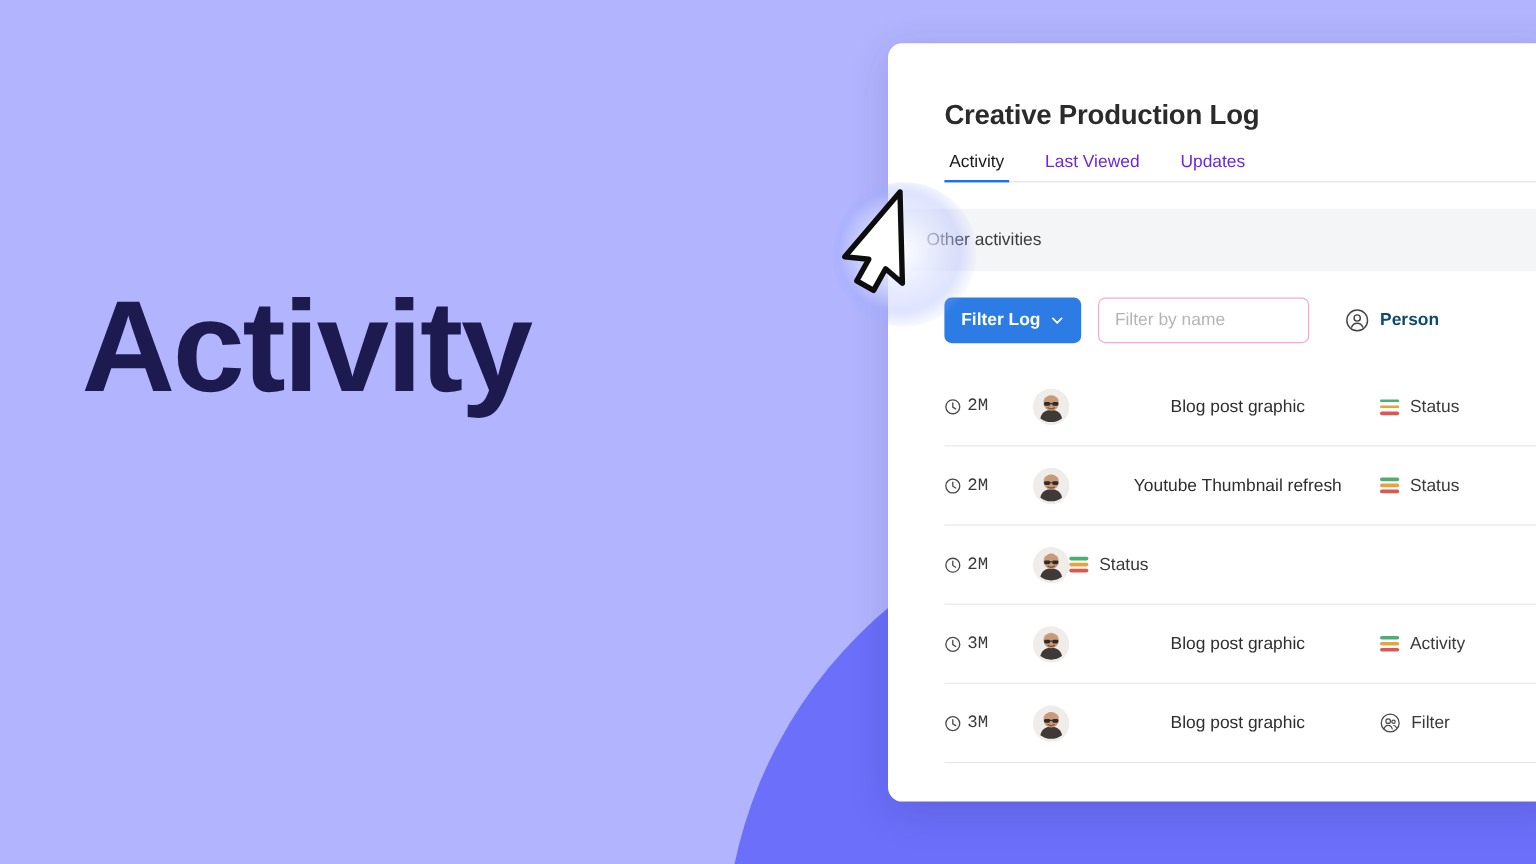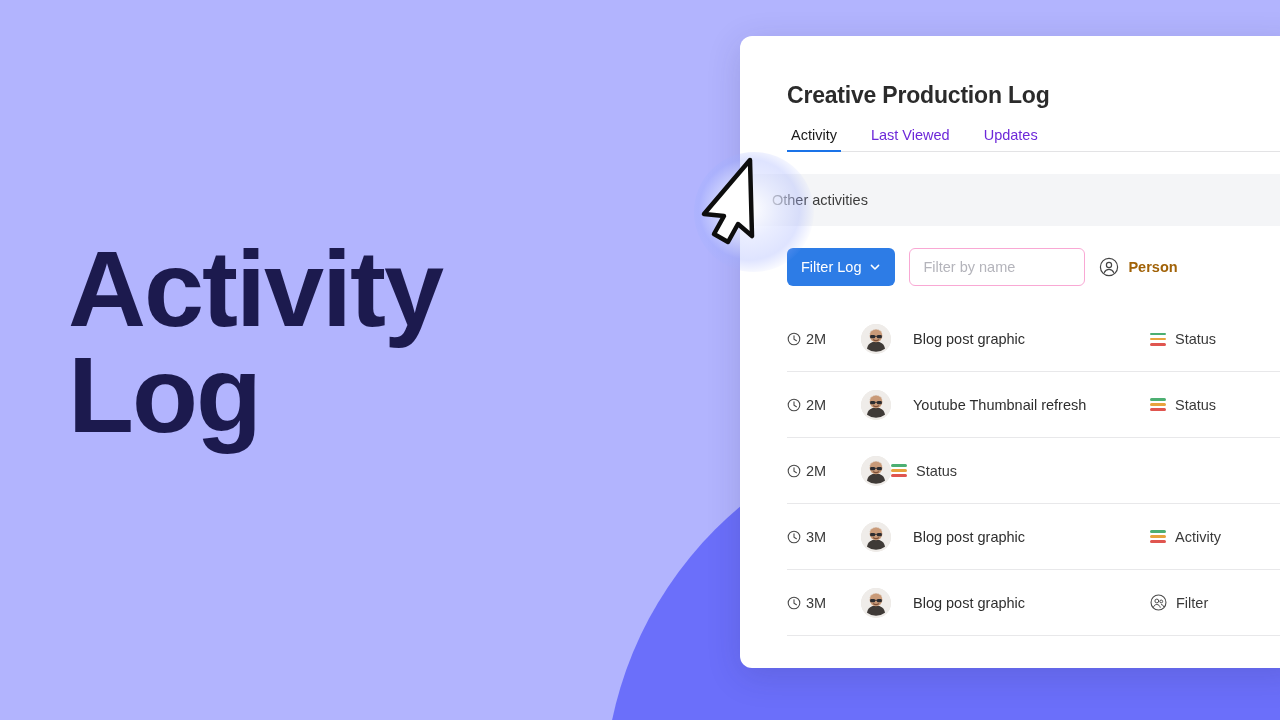--- a/index.html
+++ b/index.html
@@ -123,20 +123,21 @@
     gap: 8px;
     height: 38px;
     padding: 0 14px;
     background: #2d7ce6;
     color: #fff;
     border: none;
     border-radius: 6px;
     font-size: 14.5px;
     font-family: inherit;
     cursor: pointer;
+    font-weight: bold;
   }
   .chev { display: inline-block; width: 12px; height: 12px; }
   .chev svg { display: block; }
 
   .name-input {
     width: 176px;
     height: 38px;
     border: 1px solid #f9a8d4;
     border-radius: 6px;
     padding: 0 13px;
@@ -147,22 +148,23 @@
     outline: none;
   }
   .name-input::placeholder { color: #b4b4bb; }
 
   .person-chip {
     display: inline-flex;
     align-items: center;
     gap: 9px;
     font-size: 14.5px;
     font-weight: 700;
-    color: #a16207;
+    color: #0c4a6e;
     cursor: pointer;
+    margin-left: 16px;
   }
 
   
   .list { margin-top: 20px; }
   .row {
     display: flex;
     align-items: center;
     height: 66px;
     border-bottom: 1px solid #e8e8ea;
     cursor: pointer;
@@ -170,40 +172,42 @@
   .row:first-child { border-top: 1px solid transparent; }
 
   .cell-time {
     display: flex;
     align-items: center;
     gap: 5px;
     width: 74px;
     flex: none;
     font-size: 14.5px;
     color: #3a3a3a;
+    font-family: Liberation Mono, monospace;
   }
   .avatar {
     width: 30px; height: 30px;
     flex: none;
     border-radius: 50%;
     overflow: hidden;
     background: #e9e6e2;
     position: relative;
   }
   .avatar svg { display: block; }
 
   .cell-name {
     flex: 1 1 auto;
     min-width: 0;
     padding-left: 22px;
     font-size: 14.5px;
     color: #2e2e2e;
     white-space: nowrap;
     overflow: hidden;
     text-overflow: ellipsis;
+    text-align: center;
   }
   .cell-meta {
     width: 150px;
     flex: none;
     display: flex;
     align-items: center;
     gap: 9px;
     font-size: 14.5px;
     color: #3a3a3a;
   }
@@ -232,21 +236,20 @@
 </style>
 </head>
 <body>
 
 <div id="stage">
 
   <div class="deco-circle"></div>
 
   <div class="hero">
     <span class="hero-line">Activity</span>
-    <span class="hero-line">Log</span>
   </div>
 
   <div class="card">
     <div class="card-inner">
 
       <div class="card-title">Creative Production  Log</div>
 
       <div class="tabs">
         <div class="tab active">Activity</div>
         <div class="tab">Last Viewed</div>

